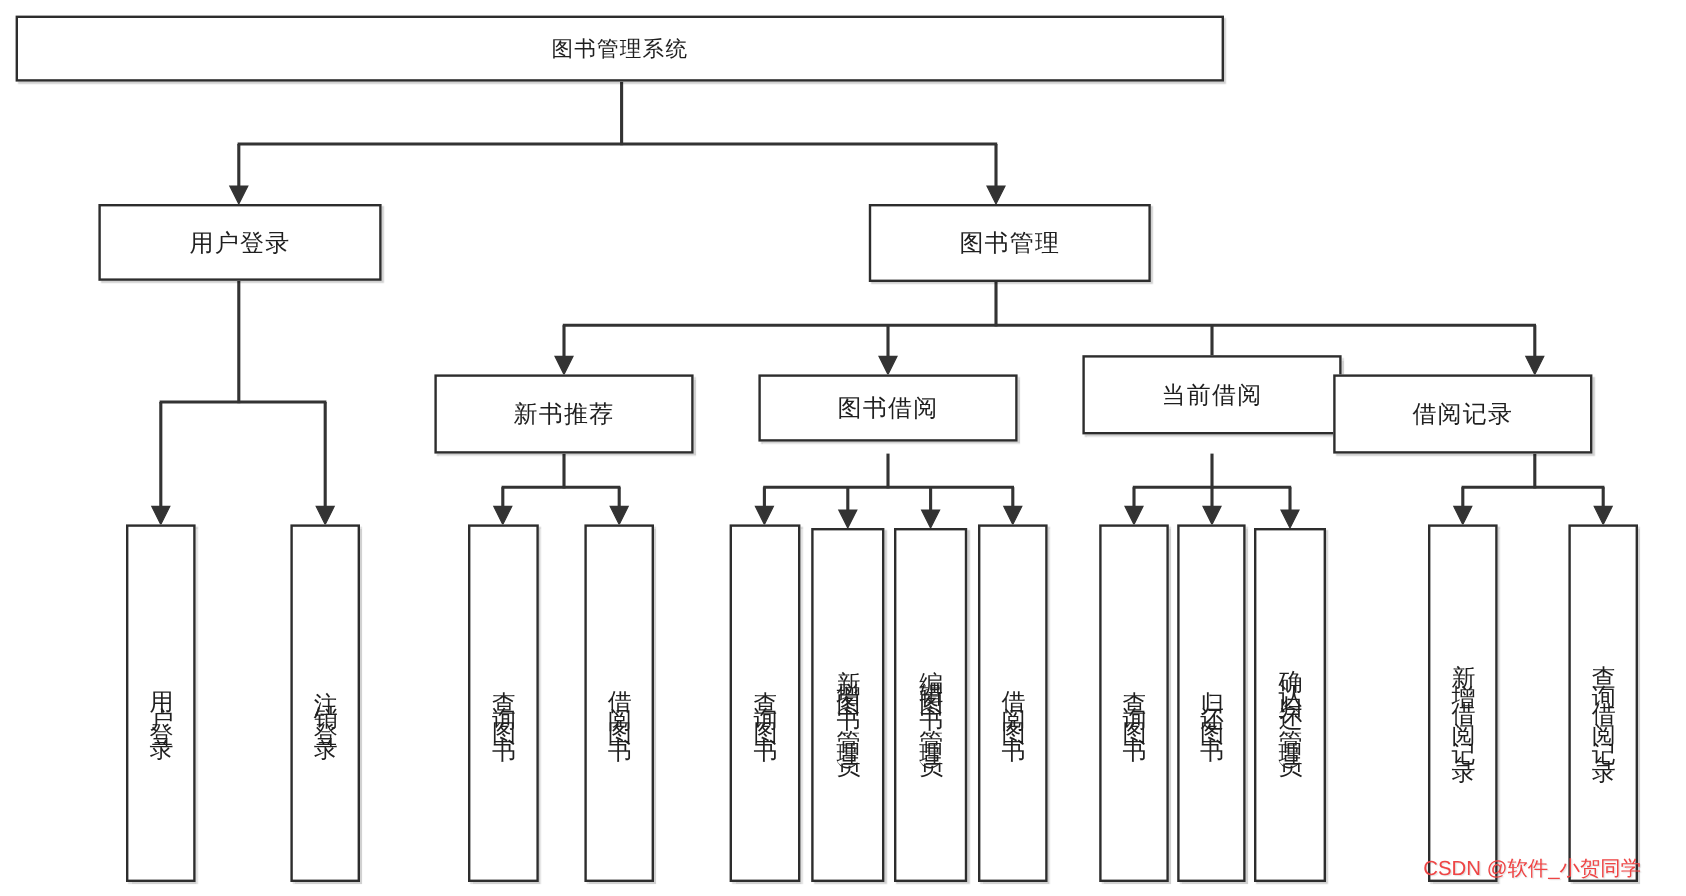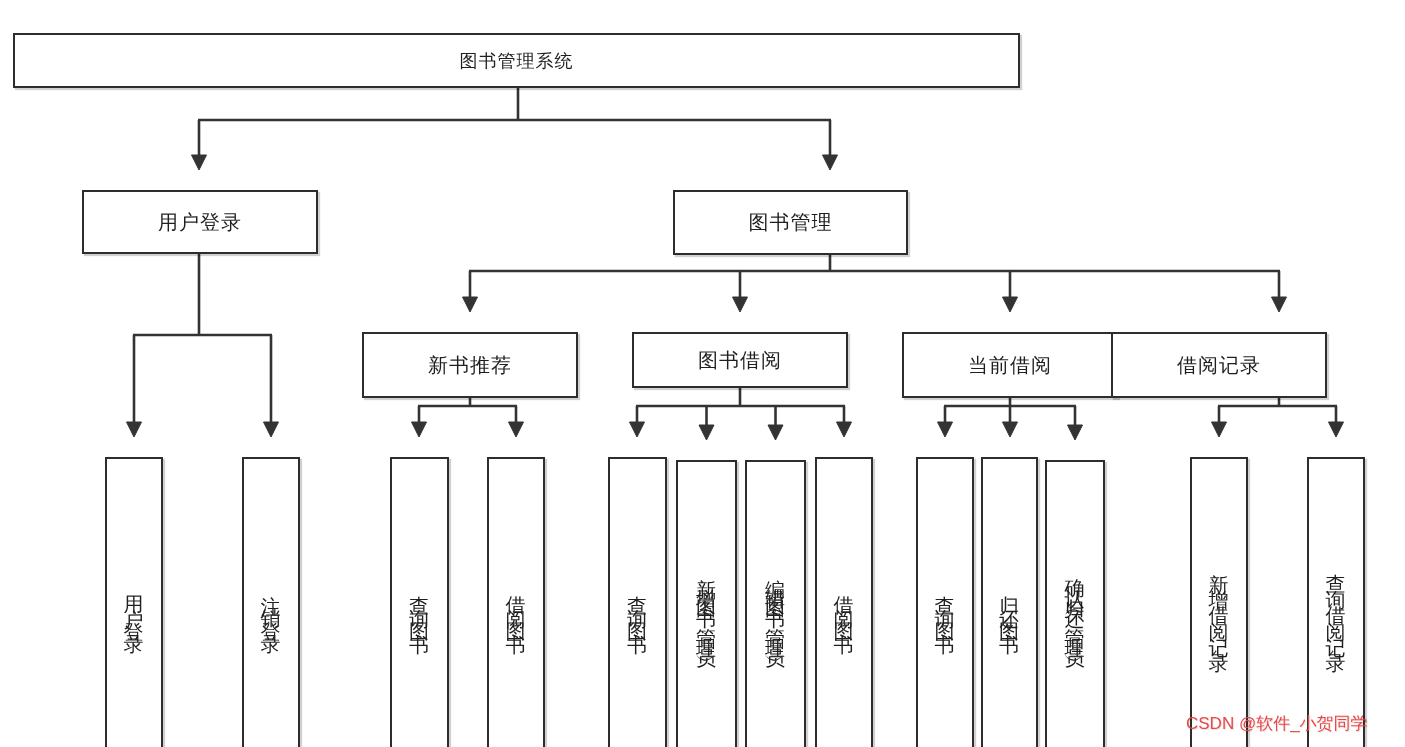--- a/index.html
+++ b/index.html
@@ -7,30 +7,29 @@
     position:relative;width:1405px;height:747px;background:#ffffff;overflow:hidden;
     font-family:"Liberation Sans","DejaVu Sans",sans-serif;color:#1f1f1f;
   }
   .wires{position:absolute;left:0;top:0;width:1405px;height:747px;}
   .wires line{stroke:#333333;stroke-width:2.6px;}
   .wires polygon{fill:#333333;stroke:#333333;}
   .box{
     position:absolute;box-sizing:border-box;background:#ffffff;
     border:2.5px solid #2d2d2d;display:flex;align-items:center;justify-content:center;
     box-shadow:2px 2px 1px rgba(0,0,0,0.18);
-    margin-top:20px;
   }
   .box.h span{font-size:20px;letter-spacing:1px;white-space:nowrap;}
   #n-root{left:13px;top:13px;width:1007px;height:55px;border-width:2px;}
   #n-root span{font-size:18px;}
   #n-user{left:82px;top:170px;width:236px;height:64px;}
-  #n-mgmt{left:673px;top:170px;width:235px;height:65px;}
+  #n-mgmt{left:724px;top:170px;width:235px;height:65px;}
   #n-newrec{left:362px;top:312px;width:216px;height:66px;}
   #n-borrow{left:632px;top:312px;width:216px;height:56px;}
-  #n-current{left:902px;top:312px;width:216px;height:66px;}
+  #n-current{left:902px;top:296px;width:216px;height:66px;}
   #n-records{left:1111px;top:312px;width:216px;height:66px;}
   .v span{
     writing-mode:vertical-rl;text-orientation:mixed;
     font-size:20px;line-height:1;letter-spacing:13px;white-space:nowrap;
   }
   .v.m6 span{letter-spacing:16px;}
   .v.m9 span{letter-spacing:10px;}
   #n-login{left:105px;top:437px;width:58px;height:298px;}
   #n-logout{left:242px;top:437px;width:58px;height:298px;}
   #n-nr-query{left:390px;top:437px;width:59px;height:298px;}

